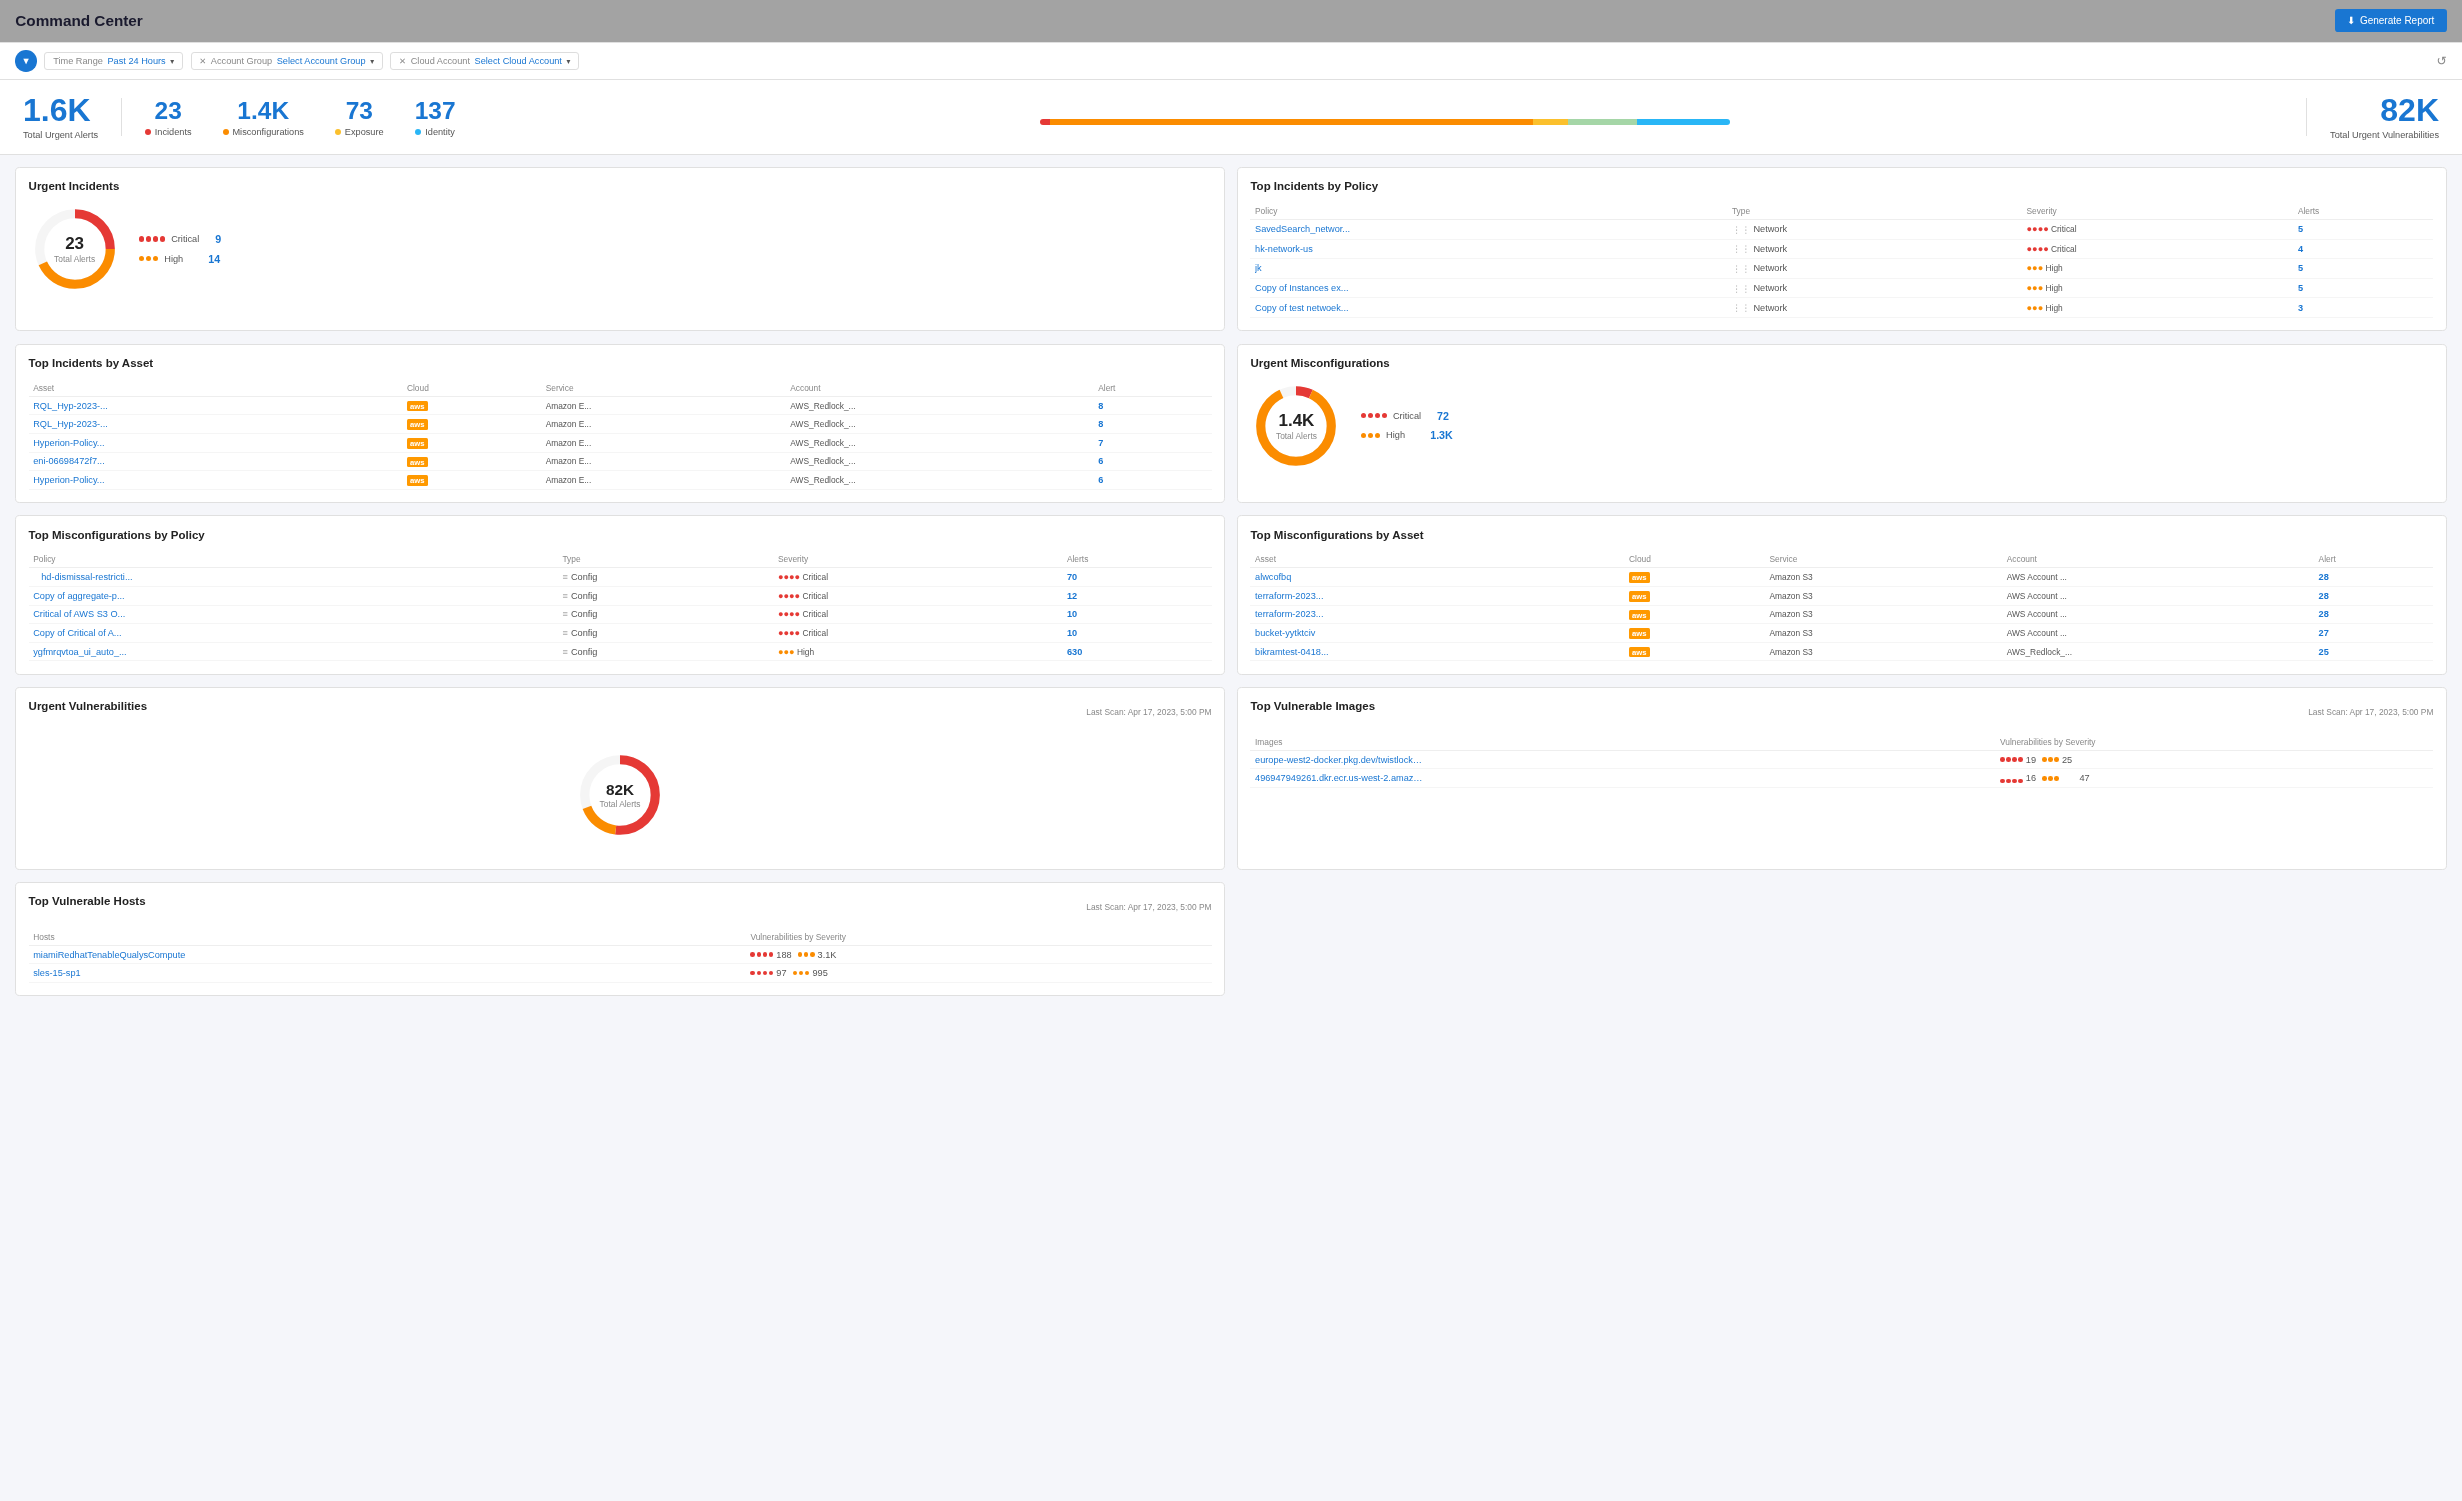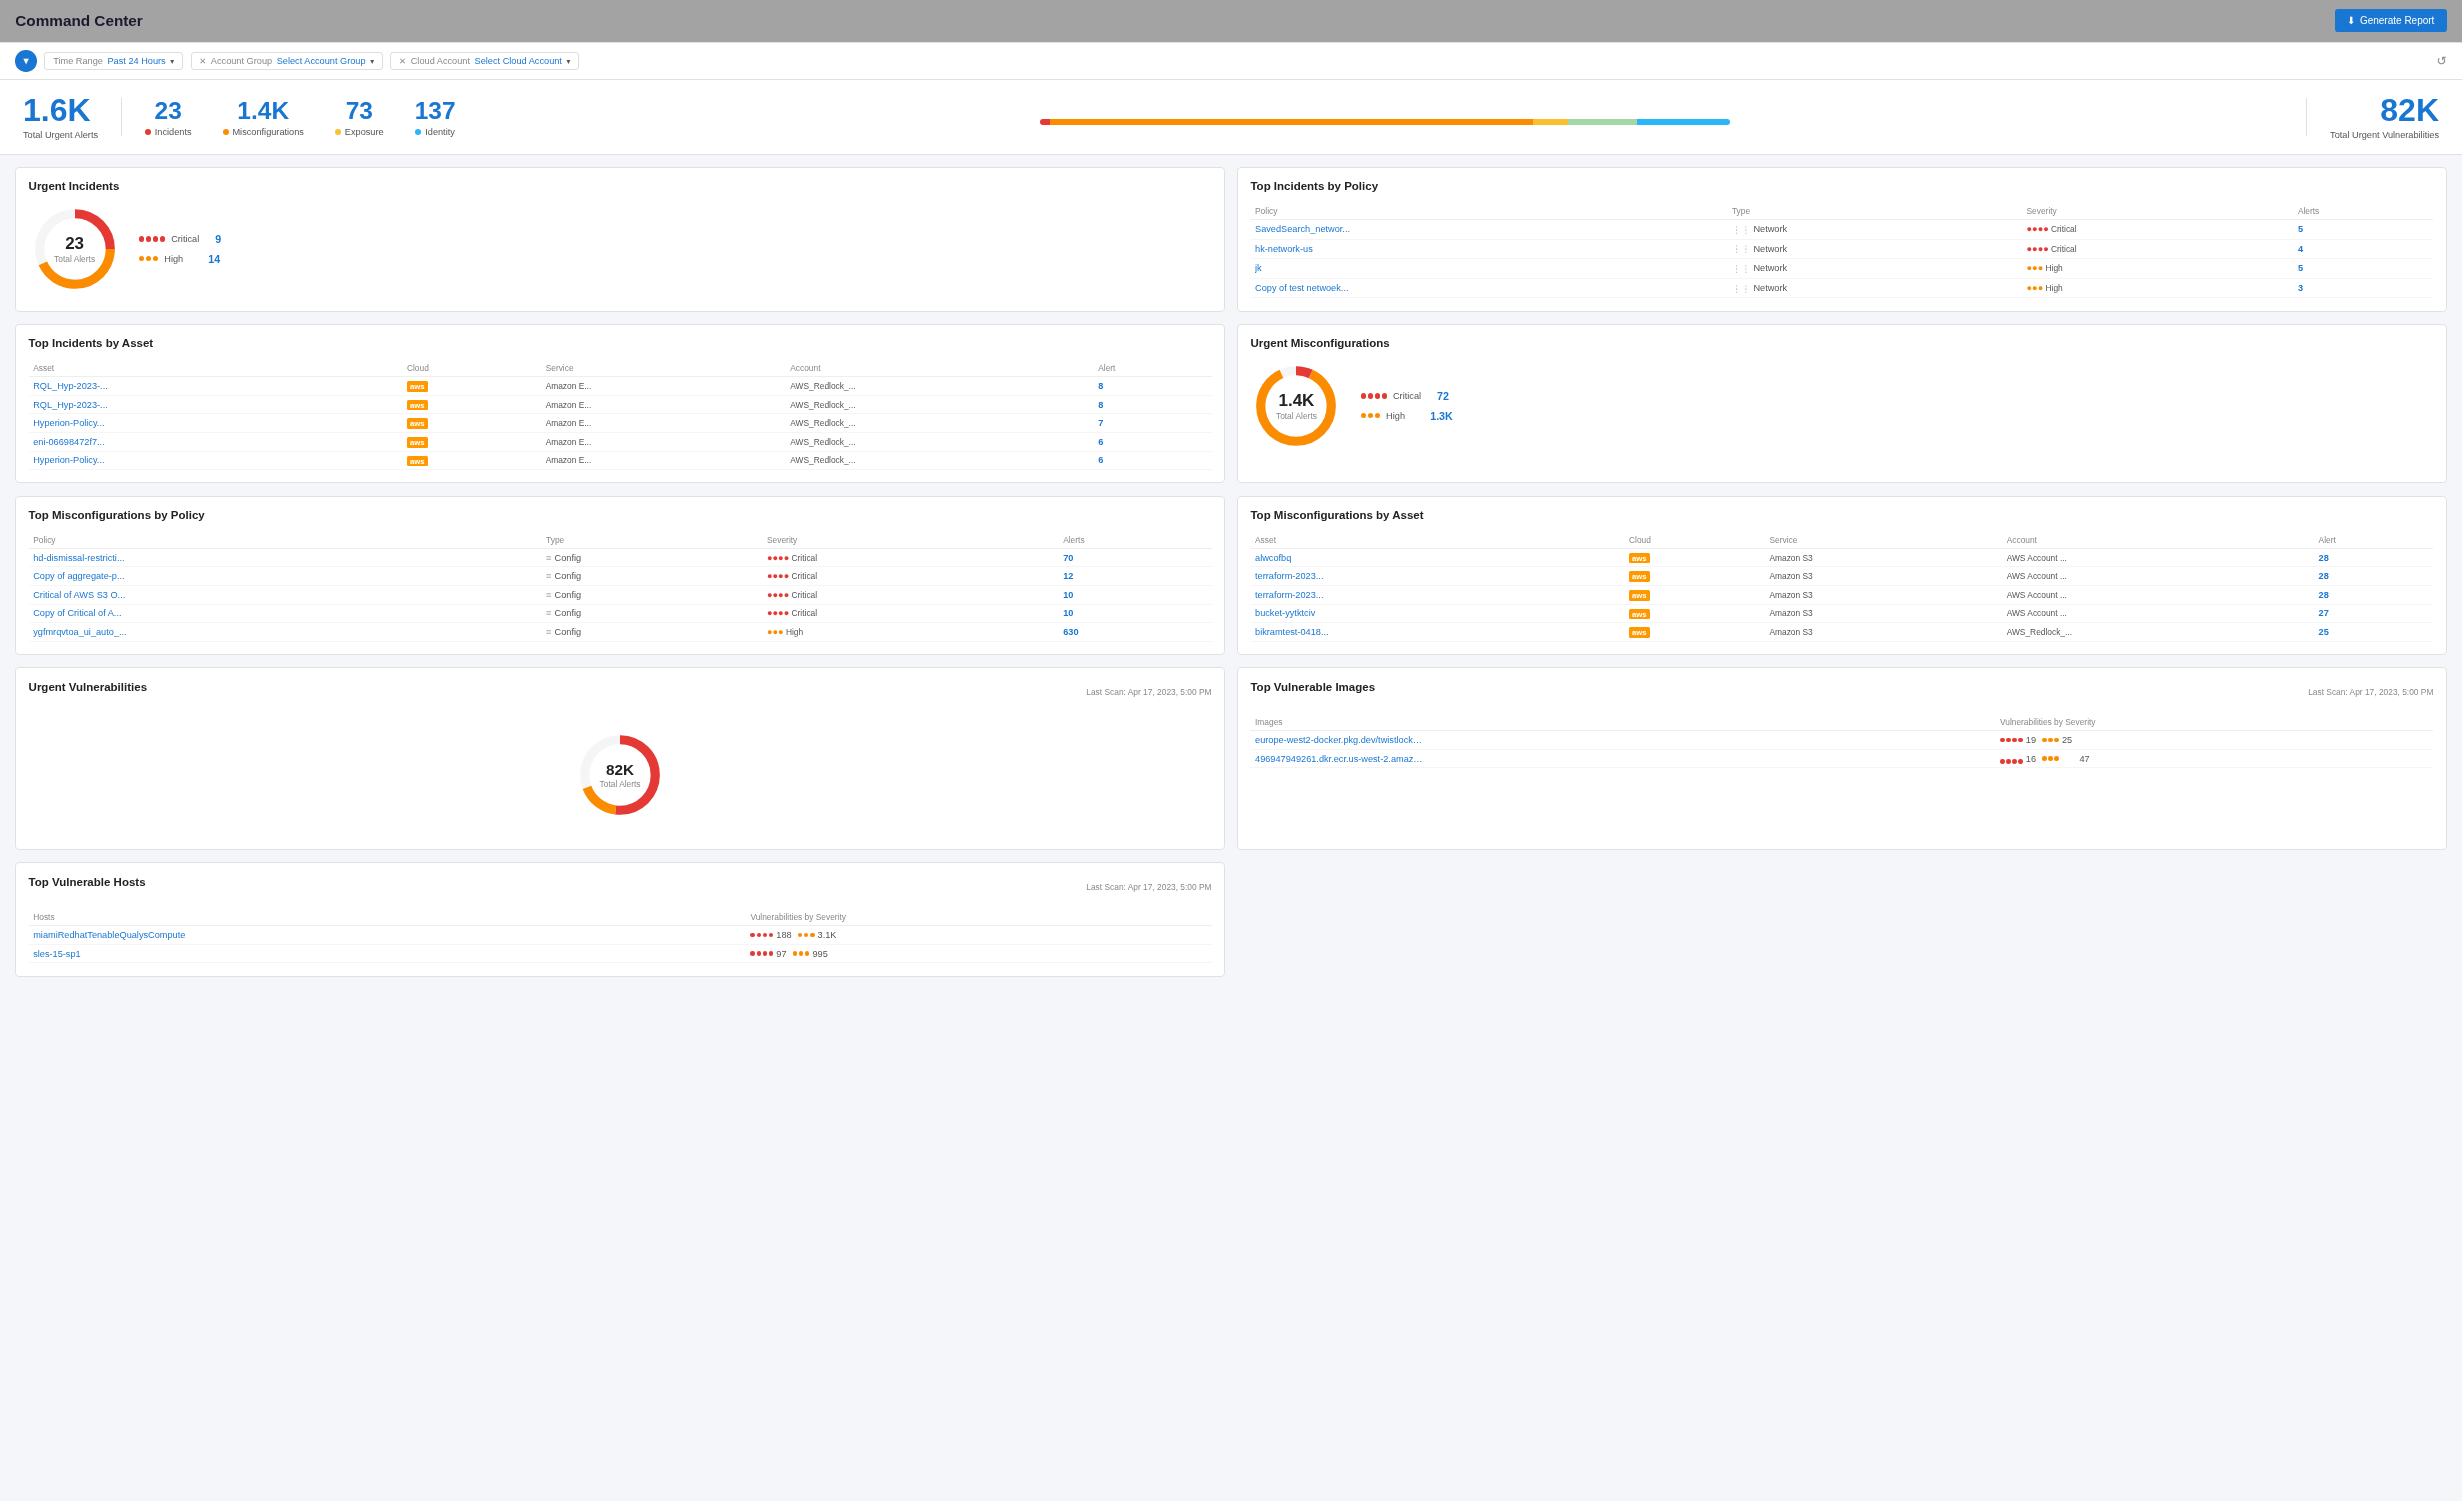--- a/index.html
+++ b/index.html
@@ -233,20 +233,30 @@
               <a class="link-blue ellipsis" style="display:block;max-width:123px;">jk</a>
             </td>
     <td>
               <span class="type-cell"><span style="color:#aaa;">⋮⋮</span> Network</span>
             </td>
     <td><span style="color:#fb8c00;">●●●</span><span style="color:#555;font-size:8.4px;margin-left:2.3px;">High</span></td>
     <td><span class="alert-count">5</span></td>
   </tr>
           <tr>
     <td>
+              <a class="link-blue ellipsis" style="display:block;max-width:123px;">Copy of Instances ex...</a>
+            </td>
+    <td>
+              <span class="type-cell"><span style="color:#aaa;">⋮⋮</span> Network</span>
+            </td>
+    <td><span style="color:#fb8c00;">●●●</span><span style="color:#555;font-size:8.4px;margin-left:2.3px;">High</span></td>
+    <td><span class="alert-count">5</span></td>
+  </tr>
+          <tr>
+    <td>
               <a class="link-blue ellipsis" style="display:block;max-width:123px;">Copy of test netwoek...</a>
             </td>
     <td>
               <span class="type-cell"><span style="color:#aaa;">⋮⋮</span> Network</span>
             </td>
     <td><span style="color:#fb8c00;">●●●</span><span style="color:#555;font-size:8.4px;margin-left:2.3px;">High</span></td>
     <td><span class="alert-count">3</span></td>
   </tr>
         </tbody>
     </table>
@@ -359,21 +369,21 @@
         <tr>
           <th>Policy</th>
           <th>Type</th>
           <th>Severity</th>
           <th>Alerts</th>
         </tr>
       </thead>
       <tbody id="misconfigs-by-policy-body">
           <tr>
     <td>
-              <a class="link-blue ellipsis" style="display:block;max-width:123px;">hd-dismissal-restricti...</a>
+              <a class="link-blue ellipsis" style="display:block;max-width:123px;margin-left:8px;">hd-dismissal-restricti...</a>
             </td>
     <td>
               <span class="type-cell"><span style="color:#aaa;">≡</span> Config</span>
             </td>
     <td><span style="color:#e53935;">●●●●</span><span style="color:#555;font-size:8.4px;margin-left:2.3px;">Critical</span></td>
     <td><span class="alert-count">70</span></td>
   </tr>
           <tr>
     <td>
               <a class="link-blue ellipsis" style="display:block;max-width:123px;">Copy of aggregate-p...</a>

